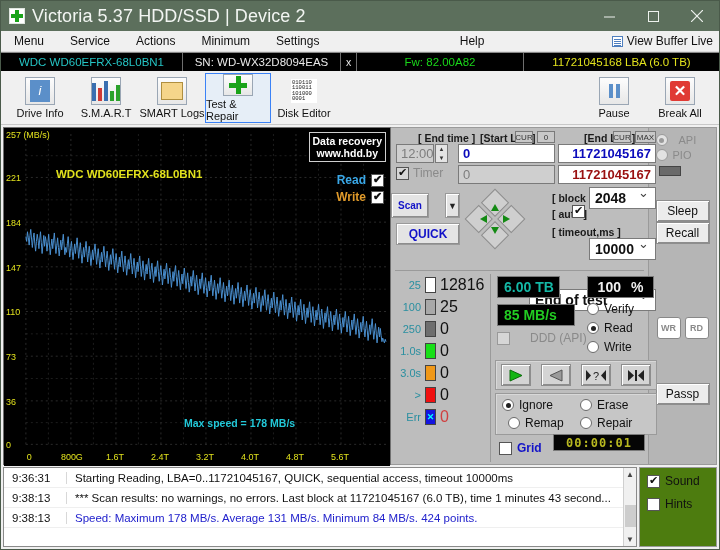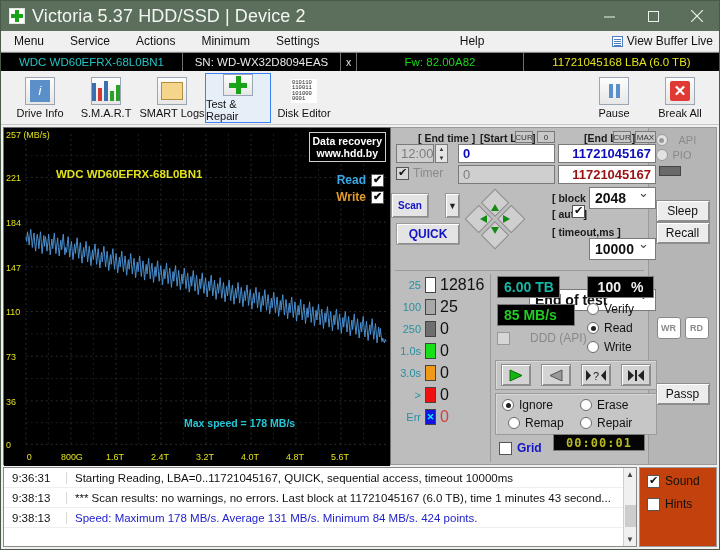--- a/index.html
+++ b/index.html
@@ -277,21 +277,21 @@
   .lm { padding-left: 8px; border-left: 1px solid #d8d8d8; flex: 1;
         white-space: nowrap; overflow: hidden; }
   .scroll {
     position: absolute; right: 0; top: 0; bottom: 0; width: 13px;
     background: #f0f0f0; border-left: 1px solid #cfcfcf;
     display: flex; flex-direction: column; align-items: center;
   }
   .sc-arrow { font-size: 8px; color: #444; height: 13px; line-height: 13px; }
   .sc-thumb { width: 11px; height: 22px; background: #cdcdcd; margin-top: 24px; }
   .logside {
-    width: 78px; flex: 0 0 78px; background: #c2410c;
+    width: 78px; flex: 0 0 78px; background: #4d7c0f;
     border: 1px solid #9a9a9a; padding: 6px 0 0 7px;
   }
   .side-cb { display: flex; align-items: center; gap: 5px; font-size: 12px;
              color: #111; margin-bottom: 9px; }
 </style>
 </head>
 <body>
 
 <div class="app">
 

